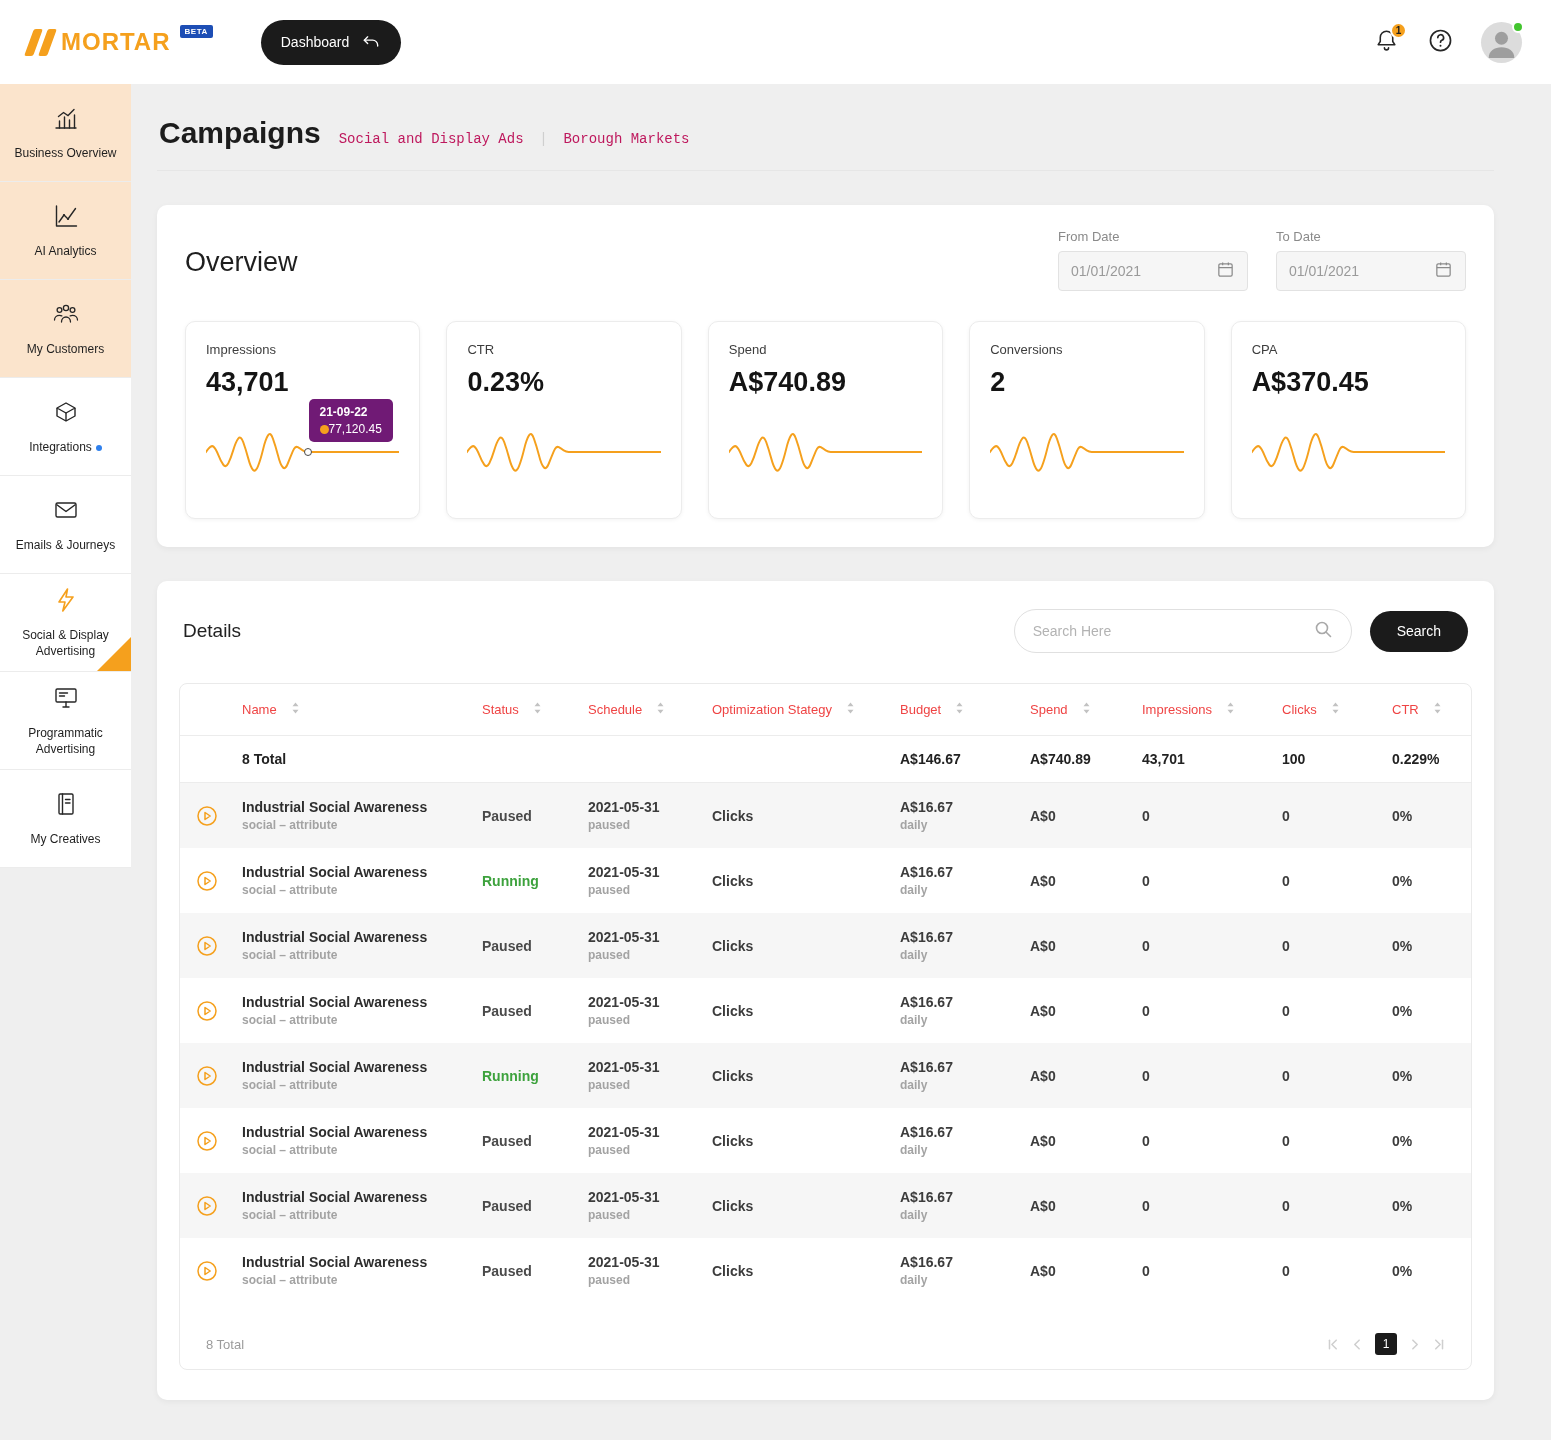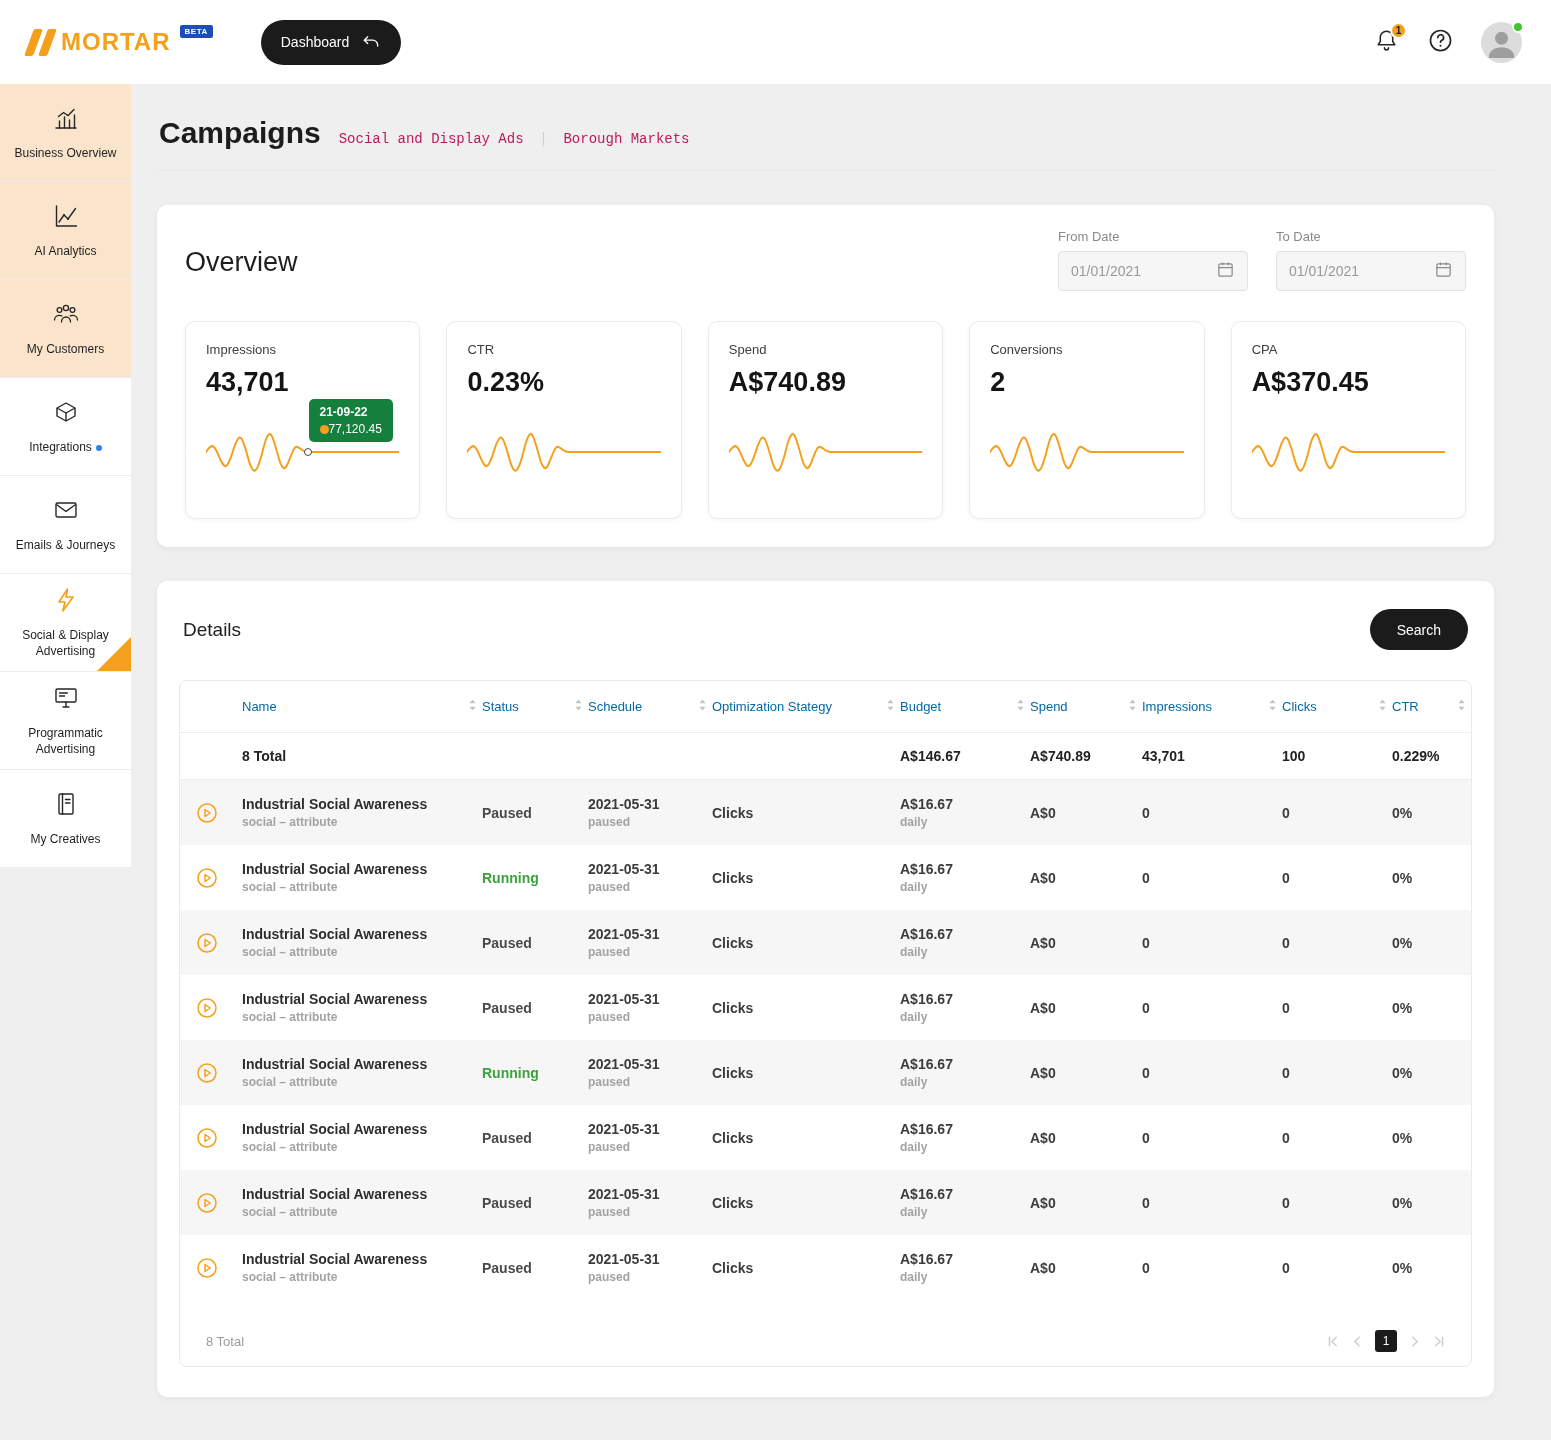--- a/index.html
+++ b/index.html
@@ -71,42 +71,42 @@
   }
   .date-input input { flex: 1; border: none; background: transparent; font-size: 14px; color: #9a9a9a; font-family: inherit; outline: none; width: 100px; }
 
   .metric-row { display: flex; gap: 26px; margin-top: 30px; }
   .metric-card { flex: 1; position: relative; border: 1px solid #ececec; border-radius: 10px; box-shadow: 0 1px 4px rgba(0,0,0,.05); padding: 20px 20px 16px; height: 198px; background: #fff; }
   .m-label { font-size: 13px; color: #3d3d3d; }
   .m-value { font-size: 27px; font-weight: 700; color: #141414; margin-top: 10px; }
   .spark-wrap { position: relative; margin-top: 22px; height: 64px; }
   .spark { width: 100%; height: 64px; display: block; }
   .spark-dot { position: absolute; left: 50.5%; top: 28px; width: 8px; height: 8px; border: 1.5px solid #4a4a4a; background: #fff; border-radius: 50%; }
-  .spark-tooltip { position: absolute; left: 53%; bottom: 42px; background: #15803d; border-radius: 5px; color: #fff; padding: 6px 11px; white-space: nowrap; z-index: 3; }
+  .spark-tooltip { position: absolute; left: 53%; bottom: 42px; background: #701a75; border-radius: 5px; color: #fff; padding: 6px 11px; white-space: nowrap; z-index: 3; }
   .tt-date { font-size: 12px; font-weight: 700; }
   .tt-val { display: flex; align-items: center; font-size: 12px; margin-top: 3px; }
   .tt-dot { width: 9px; height: 9px; border-radius: 50%; background: #F5A01D; }
 
   
   .details-card { margin-top: 34px; margin-bottom: 20px; padding: 22px 22px 30px; }
   .details-head { display: flex; align-items: center; justify-content: space-between; padding: 6px 4px 0; }
   .details-title { font-size: 19px; font-weight: 500; color: #222; }
   .details-actions { display: flex; align-items: center; gap: 18px; }
   .search-box {
     width: 338px; height: 44px; border: 1px solid #e0e0e0; border-radius: 22px;
     display: flex; align-items: center; padding: 0 18px; background: #fff;
   }
   .search-box input { flex: 1; border: none; outline: none; font-size: 14px; color: #555; font-family: inherit; background: transparent; }
   .search-box input::placeholder { color: #b3b3b3; }
   .search-btn { background: #1B1B1B; color: #ffffff; border: none; cursor: pointer; height: 41px; border-radius: 21px; padding: 0 27px; font-size: 14px; font-family: inherit; }
 
   .table-box { margin-top: 30px; border: 1px solid #eaeaea; border-radius: 8px; overflow: hidden; background: #fff; }
   .grid-row { display: grid; grid-template-columns: 62px 240px 106px 124px 188px 130px 112px 140px 110px 1fr; align-items: center; }
   .table-header { height: 52px; border-bottom: 1px solid #ececec; }
-  .th { display: flex; align-items: center; gap: 15px; font-size: 13px; color: #0369a1; cursor: pointer; padding-right: 6px; justify-content: space-between; }
+  .th { display: flex; align-items: center; gap: 15px; font-size: 13px; color: #ef4444; cursor: pointer; padding-right: 6px; }
   .totals-row { height: 47px; border-bottom: 1px solid #ececec; font-size: 14px; }
   .t-bold { font-weight: 700; color: #222; }
   .trow { min-height: 65px; font-size: 14px; color: #3c3c3c; cursor: pointer; font-weight: bold; }
   .tbody .trow:nth-child(odd) { background: #f6f6f6; }
   .tc { padding-right: 8px; }
   .tc-icon { display: flex; justify-content: center; }
   .row-play { display: flex; }
   .c-main { color: #2e2e2e; }
   .c-main2 { color: #3c3c3c; }
   .c-sub { font-size: 12px; color: #a3a3a3; margin-top: 3px; }
@@ -335,20 +335,29 @@
               </svg>
             </div>
           </div>
         </div>
     </section>
 
     <section class="card details-card">
       <div class="details-head">
         <h2 class="details-title">Details</h2>
         <div class="details-actions">
+          <div class="search-box">
+            <input type="text" placeholder="Search Here" style="">
+            <span>
+              <svg width="20" height="20" viewBox="0 0 20 20" fill="none" stroke="#a9a9a9" stroke-width="1.6" stroke-linecap="round">
+                  <circle cx="9" cy="9" r="5.5"></circle>
+                  <path d="M13.2 13.2L17.5 17.5"></path>
+                </svg>
+            </span>
+          </div>
           <button class="search-btn">Search</button>
         </div>
       </div>
 
       <div class="table-box">
         <div class="grid-row table-header">
           <div class="th-spacer"></div>
         <div class="th">
               <span>Name</span>
               <span><svg width="7" height="12" viewBox="0 0 7 12">

